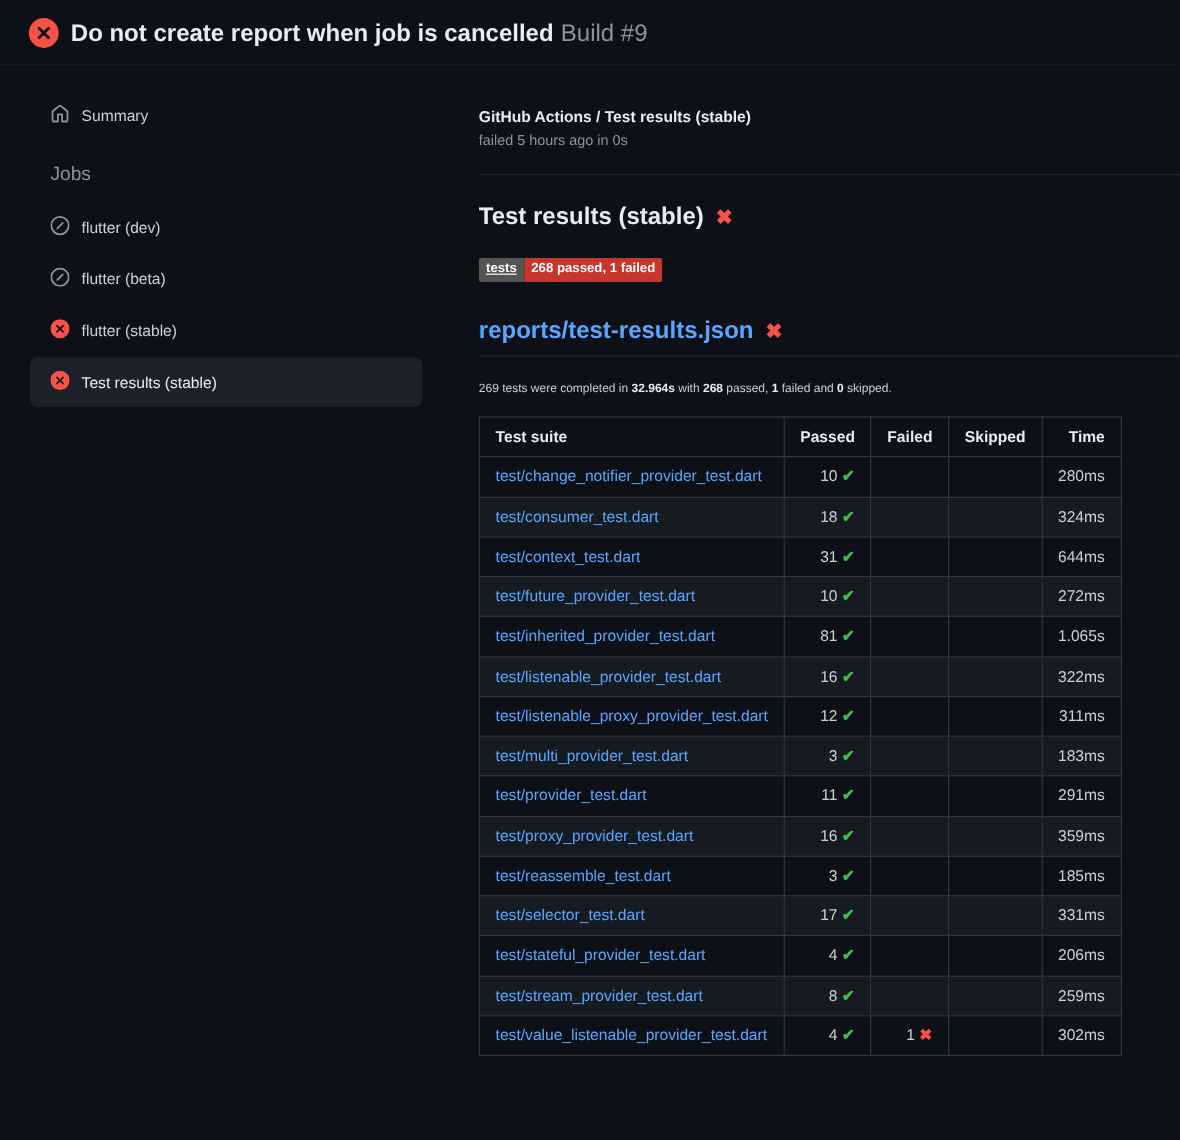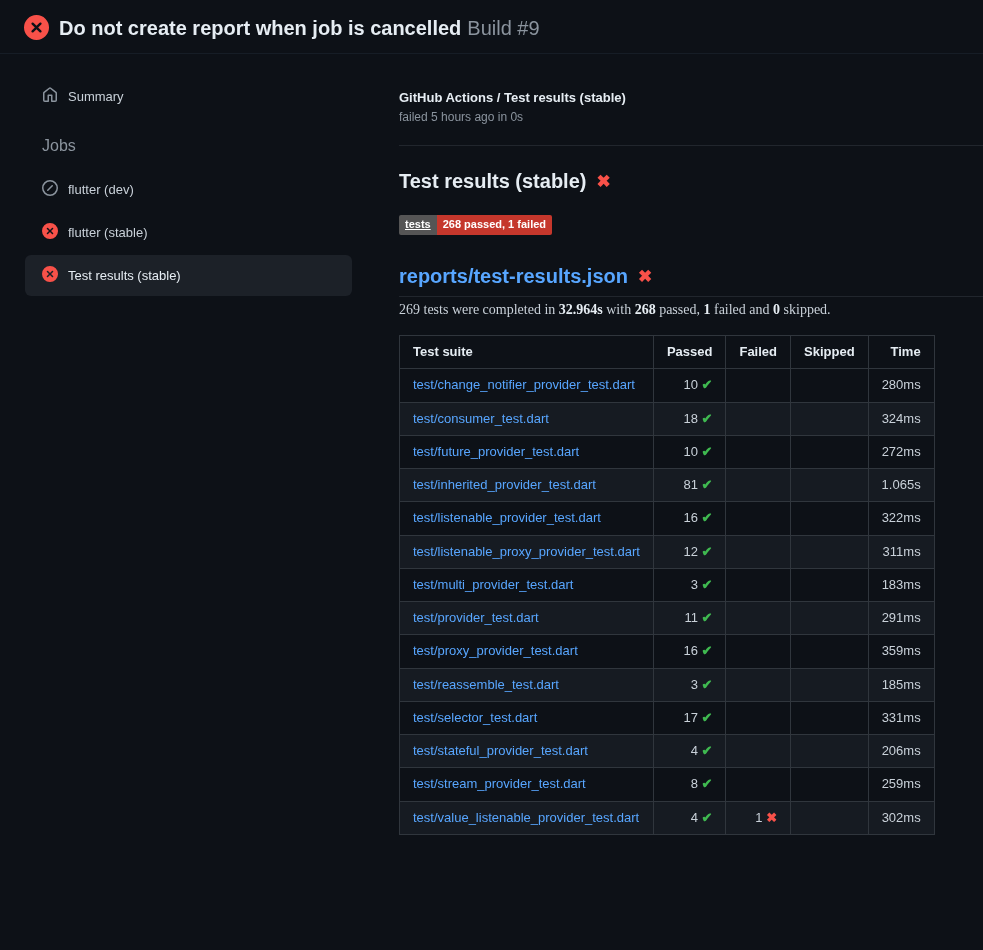--- a/index.html
+++ b/index.html
@@ -48,21 +48,21 @@
   .badge{display:inline-flex;margin-top:22px;font-size:11px;font-weight:600;
          border-radius:2px;overflow:hidden;line-height:1;}
   .badge-label{background:var(--badge-label-bg);color:#fff;padding:4px 6px 5px;text-decoration:underline;}
   .badge-value{background:var(--badge-value-bg);color:#fff;padding:4px 6px 5px;}
 
   .report-title{display:flex;align-items:center;gap:10px;margin-top:30px;
                 padding-bottom:8px;border-bottom:1px solid var(--divider);
                 font-size:20px;font-weight:700;}
   .report-title a{color:var(--link);}
 
-  .summary-line{margin-top:5px;font-size:14px;color:var(--body-text);font-family:Liberation Serif, serif;}
+  .summary-line{margin-top:22px;font-size:10px;color:var(--body-text);}
   .summary-line b{color:var(--text);}
 
   table.results{margin-top:17px;border-collapse:collapse;font-size:13px;}
   .results th,.results td{border:1px solid var(--border);padding:8px 13px;
                           white-space:nowrap;line-height:1.25;}
   .results th{font-weight:700;color:var(--text);text-align:left;}
   .results th.num,.results td.col-num,.results th.time,.results td.col-time{text-align:right;}
   .results tbody tr:nth-child(even){background:var(--row-alt);}
   .results td a{color:var(--link);}
   .results th:nth-child(1){min-width:246px;}
@@ -105,20 +105,28 @@
 
       <div class="side-item">
         <span>
           <svg viewBox="0 0 16 16" width="16" height="16">
               <path fill="#8b949e" d="M8 0a8 8 0 1 1 0 16A8 8 0 0 1 8 0ZM1.5 8a6.5 6.5 0 1 0 13 0 6.5 6.5 0 0 0-13 0Zm9.28-2.78a.75.75 0 0 1 0 1.06l-4.5 4.5a.751.751 0 0 1-1.042-.018.751.751 0 0 1-.018-1.042l4.5-4.5a.75.75 0 0 1 1.06 0Z"></path>
             </svg>
         </span>
         <span>flutter (dev)</span>
       </div>
 
+      <div class="side-item">
+        <span>
+          <svg viewBox="0 0 16 16" width="16" height="16">
+              <path fill="#8b949e" d="M8 0a8 8 0 1 1 0 16A8 8 0 0 1 8 0ZM1.5 8a6.5 6.5 0 1 0 13 0 6.5 6.5 0 0 0-13 0Zm9.28-2.78a.75.75 0 0 1 0 1.06l-4.5 4.5a.751.751 0 0 1-1.042-.018.751.751 0 0 1-.018-1.042l4.5-4.5a.75.75 0 0 1 1.06 0Z"></path>
+            </svg>
+        </span>
+        <span>flutter (beta)</span>
+      </div>
 
       <div class="side-item">
         <span>
           <svg viewBox="0 0 16 16" width="16" height="16">
               <path fill="#f85149" d="M2.343 13.657A8 8 0 1 1 13.658 2.343 8 8 0 0 1 2.343 13.657ZM6.03 4.97a.751.751 0 0 0-1.042.018.751.751 0 0 0-.018 1.042L6.94 8 4.97 9.97a.749.749 0 0 0 .326 1.275.749.749 0 0 0 .734-.215L8 9.06l1.97 1.97a.749.749 0 0 0 1.275-.326.749.749 0 0 0-.215-.734L9.06 8l1.97-1.97a.749.749 0 0 0-.326-1.275.749.749 0 0 0-.734.215L8 6.94Z"></path>
             </svg>
         </span>
         <span>flutter (stable)</span>
       </div>
 
@@ -173,20 +181,27 @@
               <td class="col-time">280ms</td>
             </tr>
             <tr>
               <td><a href="#">test/consumer_test.dart</a></td>
               <td class="col-num">18 <span class="icon-check">✔</span></td>
               <td class="col-num"></td>
               <td class="col-num"></td>
               <td class="col-time">324ms</td>
             </tr>
             <tr>
+              <td><a href="#">test/context_test.dart</a></td>
+              <td class="col-num">31 <span class="icon-check">✔</span></td>
+              <td class="col-num"></td>
+              <td class="col-num"></td>
+              <td class="col-time">644ms</td>
+            </tr>
+            <tr>
               <td><a href="#">test/future_provider_test.dart</a></td>
               <td class="col-num">10 <span class="icon-check">✔</span></td>
               <td class="col-num"></td>
               <td class="col-num"></td>
               <td class="col-time">272ms</td>
             </tr>
             <tr>
               <td><a href="#">test/inherited_provider_test.dart</a></td>
               <td class="col-num">81 <span class="icon-check">✔</span></td>
               <td class="col-num"></td>

